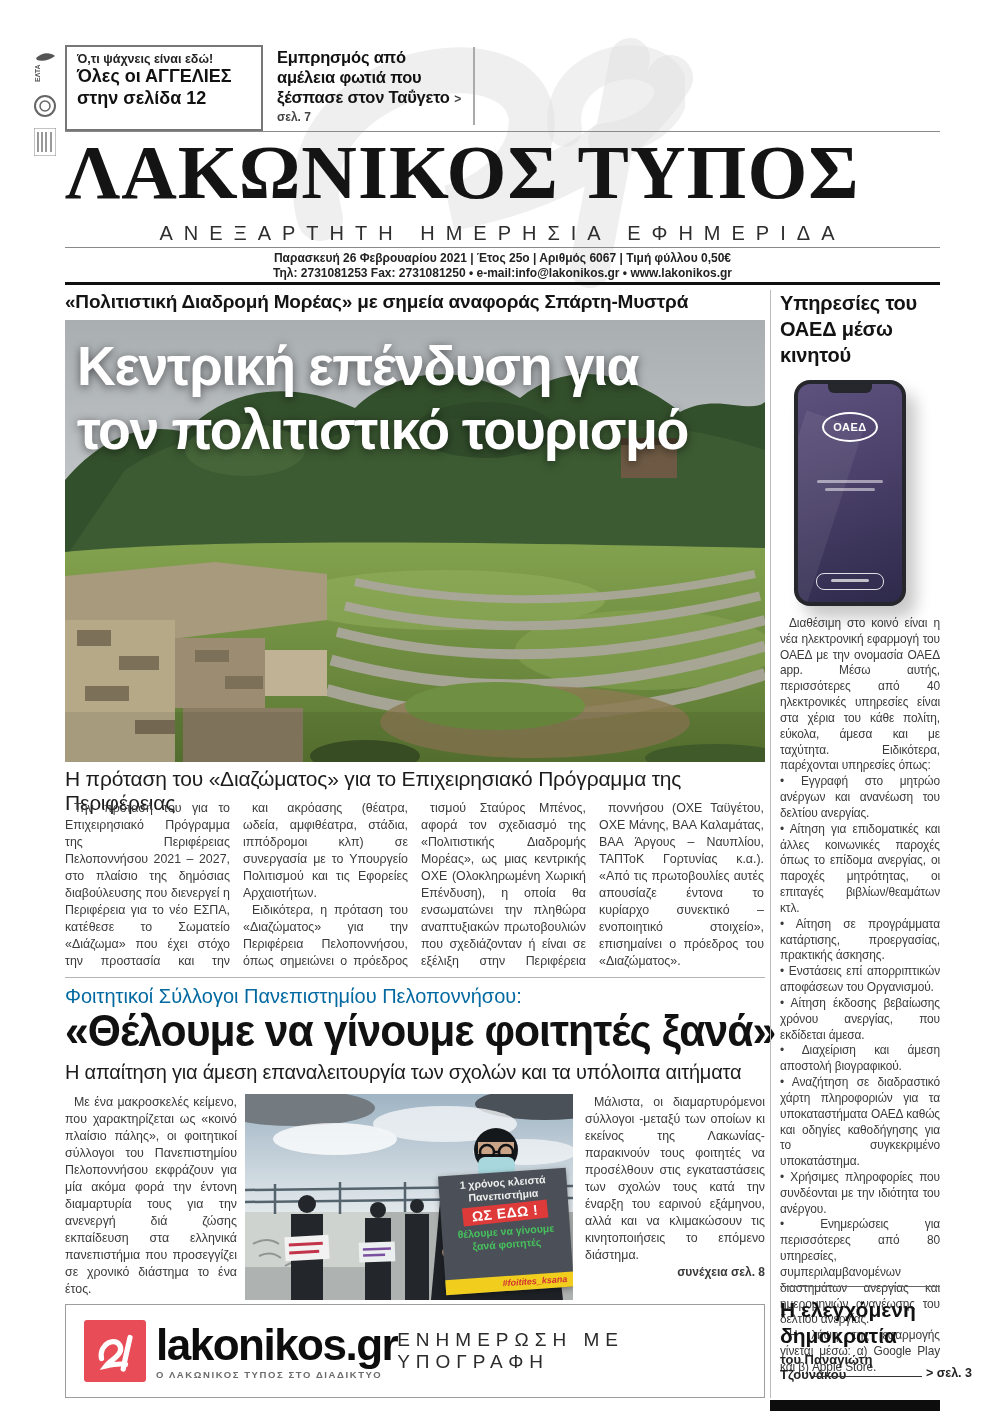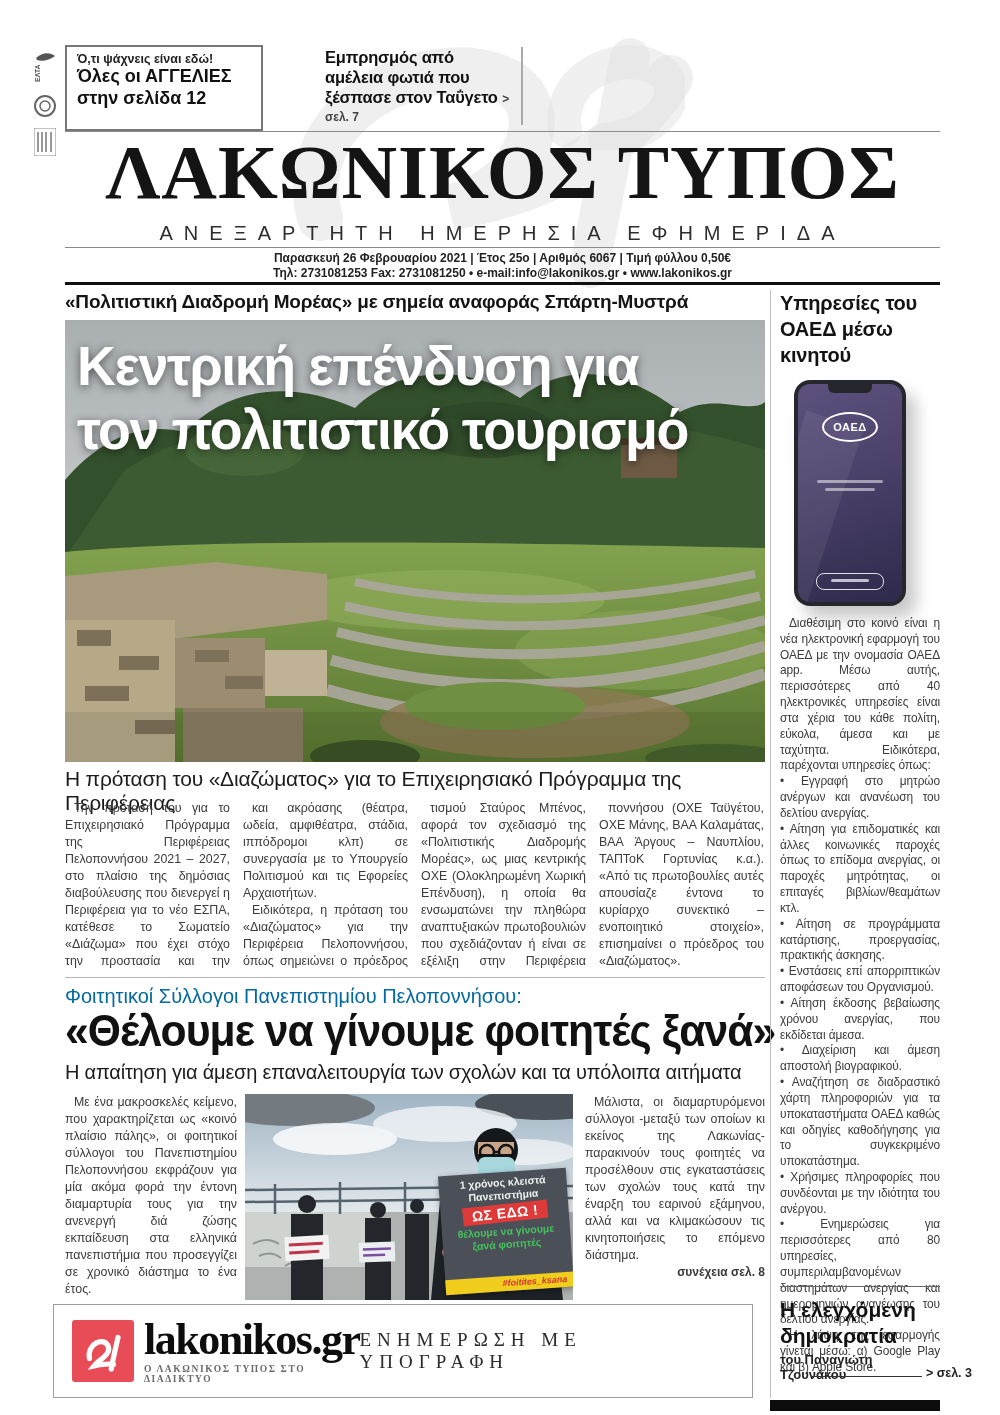--- a/index.html
+++ b/index.html
@@ -11,28 +11,28 @@
   .iconstrip{position:absolute;left:30px;top:50px;width:30px;display:flex;flex-direction:column;gap:10px;align-items:center;z-index:2;}
   .iconstrip svg{display:block;}
   
   .topstrip{position:absolute;left:65px;top:45px;width:875px;height:86px;display:flex;z-index:2;}
   .adbox{width:198px;border:2px solid #777;padding:5px 10px 4px 10px;box-sizing:border-box;background:#fff;}
   .adbox .l1{font-size:12.5px;font-weight:700;color:#222;}
   .adbox .l2,.adbox .l3{font-size:18px;font-weight:800;line-height:1.2;color:#111;}
   .teaser{padding:2px 8px 0 14px;box-sizing:border-box;position:relative;}
   .teaser .txt{font-size:16.5px;font-weight:800;line-height:1.22;color:#111;letter-spacing:-.2px;}
   .pageref{font-size:12px;font-weight:700;color:#444;}
-  .t1{width:210px;margin-left:48px;}
+  .t1{width:210px;}
   .t2{width:212px;}
   .t2 .pageref{position:absolute;right:12px;bottom:6px;}
   .t3{width:245px;}
   .vsep{width:1px;background:#aaa;height:78px;margin-top:2px;}
   
   .rule{position:absolute;left:65px;width:875px;background:#8a8a8a;height:1px;z-index:2;}
-  .mast-title{position:absolute;left:65px;top:134px;width:875px;text-align:center;z-index:2;
+  .mast-title{position:absolute;left:65px;top:134px;width:875px;text-align:left;z-index:2;
     font-family:"Liberation Serif","DejaVu Serif",serif;font-weight:700;font-size:77px;line-height:1.0;
     letter-spacing:1px;color:#141414;white-space:nowrap;}
   .mast-sub{position:absolute;left:65px;top:222px;width:875px;text-align:center;z-index:2;
     font-size:20px;font-weight:400;letter-spacing:11px;color:#2e2e2e;}
   .dateline{position:absolute;left:65px;top:251px;width:875px;text-align:center;font-size:12px;font-weight:700;color:#222;z-index:2;}
   .contact{position:absolute;left:65px;top:266px;width:875px;text-align:center;font-size:12px;font-weight:700;color:#222;z-index:2;}
   .rule-thick{position:absolute;left:65px;top:282px;width:875px;height:3px;background:#101010;z-index:2;}
   
   .kicker{position:absolute;left:65px;top:291px;width:700px;font-size:19px;font-weight:800;color:#141414;z-index:2;letter-spacing:-.2px;}
   .leadphoto{position:absolute;left:65px;top:320px;width:700px;height:442px;overflow:hidden;z-index:1;background:#9aa2a6;}
@@ -56,22 +56,22 @@
   .stu-right{position:absolute;left:585px;top:1094px;width:180px;height:206px;font-size:12.4px;line-height:1.37;text-align:justify;color:#3a3a3a;z-index:2;overflow:hidden;}
   .stuphoto{position:absolute;left:245px;top:1094px;width:328px;height:206px;overflow:hidden;z-index:2;background:#bcc7cd;}
   .sign{position:absolute;left:60%;top:38%;width:39%;height:58%;background:#4b5058;transform:rotate(-4deg);
     box-shadow:0 2px 6px rgba(0,0,0,.35);padding:4px 5px 0 5px;box-sizing:border-box;text-align:center;}
   .sign .s1{color:#eef0ee;font-size:10.5px;font-weight:700;line-height:1.2;}
   .sign .red{display:inline-block;background:#df3a3a;color:#fff;font-size:14px;font-weight:800;padding:1px 9px;margin-top:3px;transform:rotate(-2deg);letter-spacing:.5px;}
   .sign .green{color:#46c05c;font-size:10.5px;font-weight:800;line-height:1.25;margin-top:3px;}
   .sign .ystrip{position:absolute;left:0;right:0;bottom:0;height:15px;background:#f1cd1e;color:#d23333;
     font-size:9px;font-weight:800;font-style:italic;line-height:15px;text-align:right;padding-right:6px;}
   
-  .banner{position:absolute;left:53px;top:1304px;width:700px;height:94px;border:1px solid #9d9d9d;box-sizing:border-box;
-    display:flex;align-items:center;padding:0 18px;z-index:2;background:#fff;font-family:Liberation Serif, serif;}
+  .banner{position:absolute;left:65px;top:1304px;width:700px;height:94px;border:1px solid #9d9d9d;box-sizing:border-box;
+    display:flex;align-items:center;padding:0 18px;z-index:2;background:#fff;}
   .blogo{width:62px;height:62px;background:#e84c56;border-radius:3px;flex:0 0 auto;display:flex;align-items:center;justify-content:center;}
   .btext{margin-left:10px;}
   .bword{font-size:44px;font-weight:800;letter-spacing:-1.5px;color:#0d0d0d;line-height:1;}
   .btag{font-size:9.5px;letter-spacing:1.6px;color:#6a6a6a;font-weight:700;margin-top:2px;}
   .bslogan{margin-left:auto;margin-right:28px;font-size:19px;letter-spacing:6px;color:#2b2b2b;font-weight:400;}
   
   .sb-divider{position:absolute;left:770px;top:290px;width:1px;height:1108px;background:#bbb;z-index:2;}
   .sb{position:absolute;left:780px;top:290px;width:160px;z-index:2;}
   .sb-title{font-size:20px;font-weight:800;line-height:1.3;color:#131313;letter-spacing:-.2px;}
   .phonewrap{margin:12px auto 10px auto;width:132px;}

